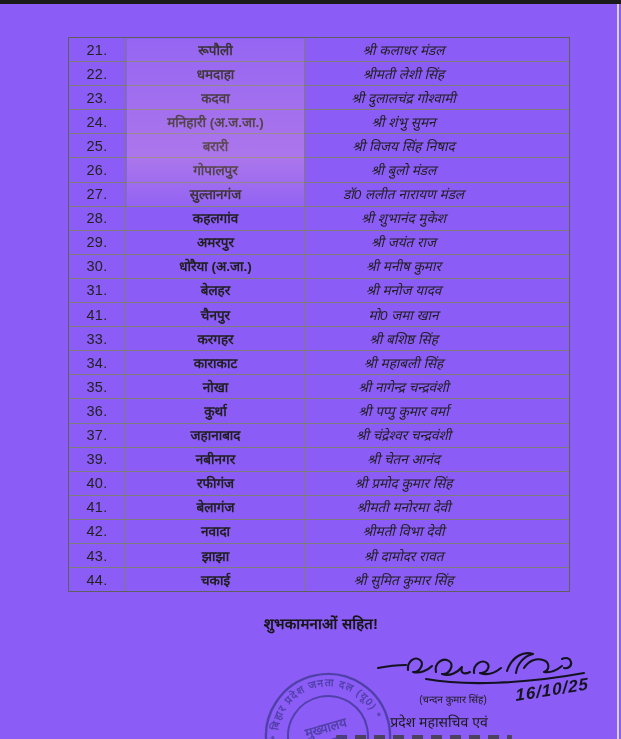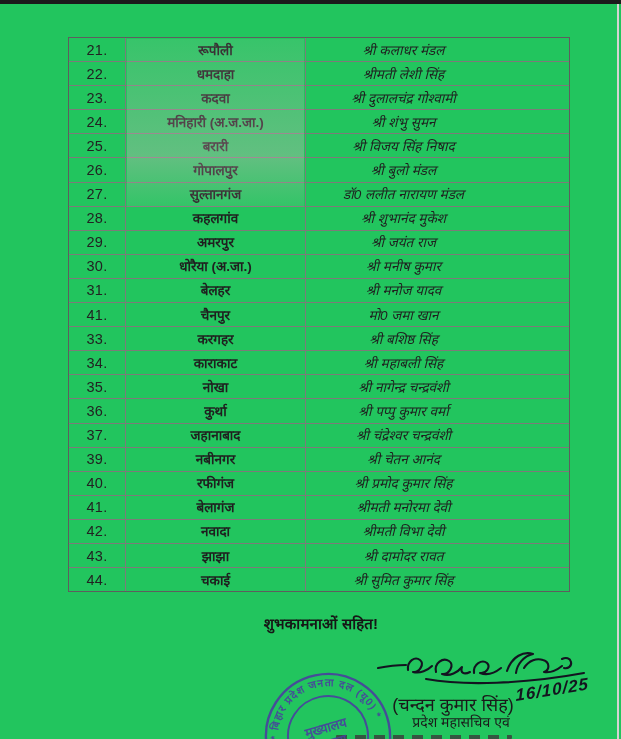--- a/index.html
+++ b/index.html
@@ -1,18 +1,18 @@
 <!DOCTYPE html>
 <html><head>
 <meta charset="utf-8">
 <style>
   html,body{margin:0;padding:0;background:#e8e8e8;}
   .page{
     position:relative;width:621px;height:739px;margin:0 auto;
-    background:#22c55e;overflow:hidden;
+    background:#8b5cf6;overflow:hidden;
     font-family:"Liberation Sans","DejaVu Sans",sans-serif;
     color:#1f1f1f;
   }
   .topbar{position:absolute;left:0;top:0;width:621px;height:4px;background:#1b1b1b;}
   .scan-edge{position:absolute;right:2px;top:4px;width:2px;height:735px;background:#d6d4d2;}
 
   
   .tbl{
     position:absolute;left:68px;top:37px;width:502px;height:555px;
     border:1.5px solid #5e5e5e;box-sizing:border-box;
@@ -37,22 +37,22 @@
     font-size:15px;font-weight:600;letter-spacing:.2px;color:#161616;
   }
 
   .sig-svg{position:absolute;left:374px;top:646px;width:214px;height:48px;}
   .sig-date{
     position:absolute;left:515px;top:679px;width:90px;
     font-size:17px;font-style:italic;font-weight:600;color:#14141f;
     transform:rotate(-9deg) skewX(-6deg);letter-spacing:1px;
   }
   .sig-name{position:absolute;left:388px;top:692px;width:130px;text-align:center;
-    font-size:18px;color:#1a1a1a;}
-  .sig-title{position:absolute;left:396px;top:712px;width:130px;text-align:center;
+    font-size:10px;color:#1a1a1a;}
+  .sig-title{position:absolute;left:374px;top:712px;width:130px;text-align:center;
     font-size:14px;color:#1a1a1a;}
   .cutoff{
     position:absolute;left:336px;top:735px;width:176px;height:4px;overflow:hidden;
     background:repeating-linear-gradient(90deg,#3a3a3a 0 11px,transparent 11px 19px);
     opacity:.8;border-radius:1px;
   }
 
   .stamp{position:absolute;left:260px;top:668px;width:136px;height:136px;
     transform:rotate(-12deg);opacity:.88;}
 </style>

